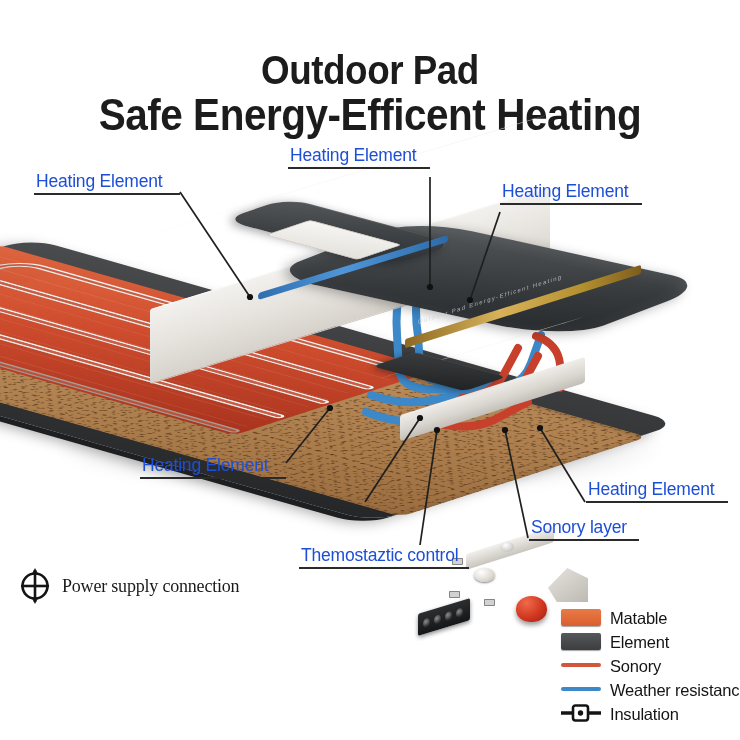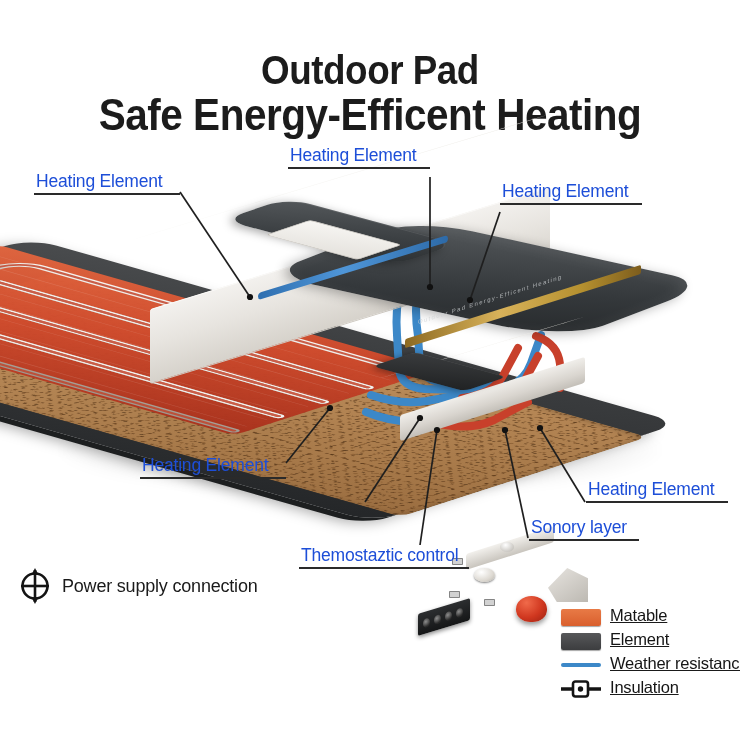--- a/index.html
+++ b/index.html
@@ -117,26 +117,26 @@
            background:linear-gradient(145deg,#e6e3de,#b9b5ae);
            clip-path:polygon(0 58%,48% 0,100% 30%,100% 100%,22% 100%);
            opacity:.95;}
   .silver-bar{position:absolute;left:466px;top:350px;width:88px;height:16px;
            transform:skewY(-17.5deg);border-radius:3px;
            background:linear-gradient(180deg,#f2f0ec,#c9c5be);}
   .silver-bolt{position:absolute;left:500px;top:352px;width:14px;height:10px;
            border-radius:50%;background:radial-gradient(ellipse at 40% 30%,#fff,#b5b1aa);}
 
   
-  .psu-row{position:absolute;left:18px;top:566px;display:flex;align-items:center;gap:10px;}
+  .psu-row{position:absolute;left:18px;top:566px;display:flex;align-items:center;gap:10px;font-family:Liberation Serif, serif;}
   .psu-label{font-size:18px;color:#1a1a1a;letter-spacing:-0.2px;}
 
   
   .legend{position:absolute;left:560px;top:606px;width:175px;}
-  .legend-row{display:flex;align-items:flex-start;height:22px;margin-bottom:2px;text-decoration:underline;}
+  .legend-row{display:flex;align-items:flex-end;height:22px;margin-bottom:2px;}
   .legend-key{width:42px;height:22px;display:flex;align-items:center;justify-content:center;
               flex:0 0 42px;margin-right:8px;}
   .sw-block{width:40px;height:17px;border-radius:2px;box-shadow:0 1px 1px rgba(0,0,0,.35);}
   .sw-line{width:40px;height:4px;border-radius:2px;}
   .legend-text{font-size:16.5px;color:#151515;white-space:nowrap;letter-spacing:-0.2px;}
 </style>
 </head>
 <body>
 
 <div id="stage">
@@ -320,20 +320,26 @@
       <span class="legend-text">Matable</span>
     </div>
 
     <div class="legend-row">
       <span class="legend-key">
         <span class="sw-block" style="background:linear-gradient(180deg,#57585a,#3c3d3f);"></span>
       </span>
       <span class="legend-text">Element</span>
     </div>
 
+    <div class="legend-row">
+      <span class="legend-key">
+        <span class="sw-line" style="background:#D2553C;"></span>
+      </span>
+      <span class="legend-text">Sonory</span>
+    </div>
 
     <div class="legend-row">
       <span class="legend-key">
         <span class="sw-line" style="background:#3C88C8;"></span>
       </span>
       <span class="legend-text">Weather resistance</span>
     </div>
 
     <div class="legend-row">
       <span class="legend-key">

